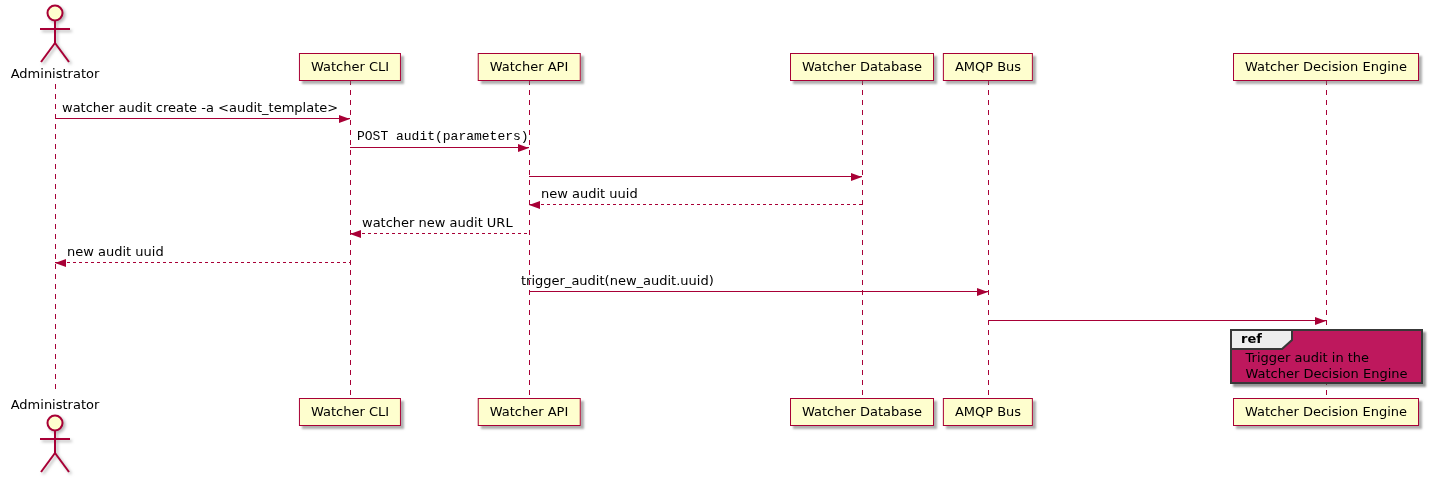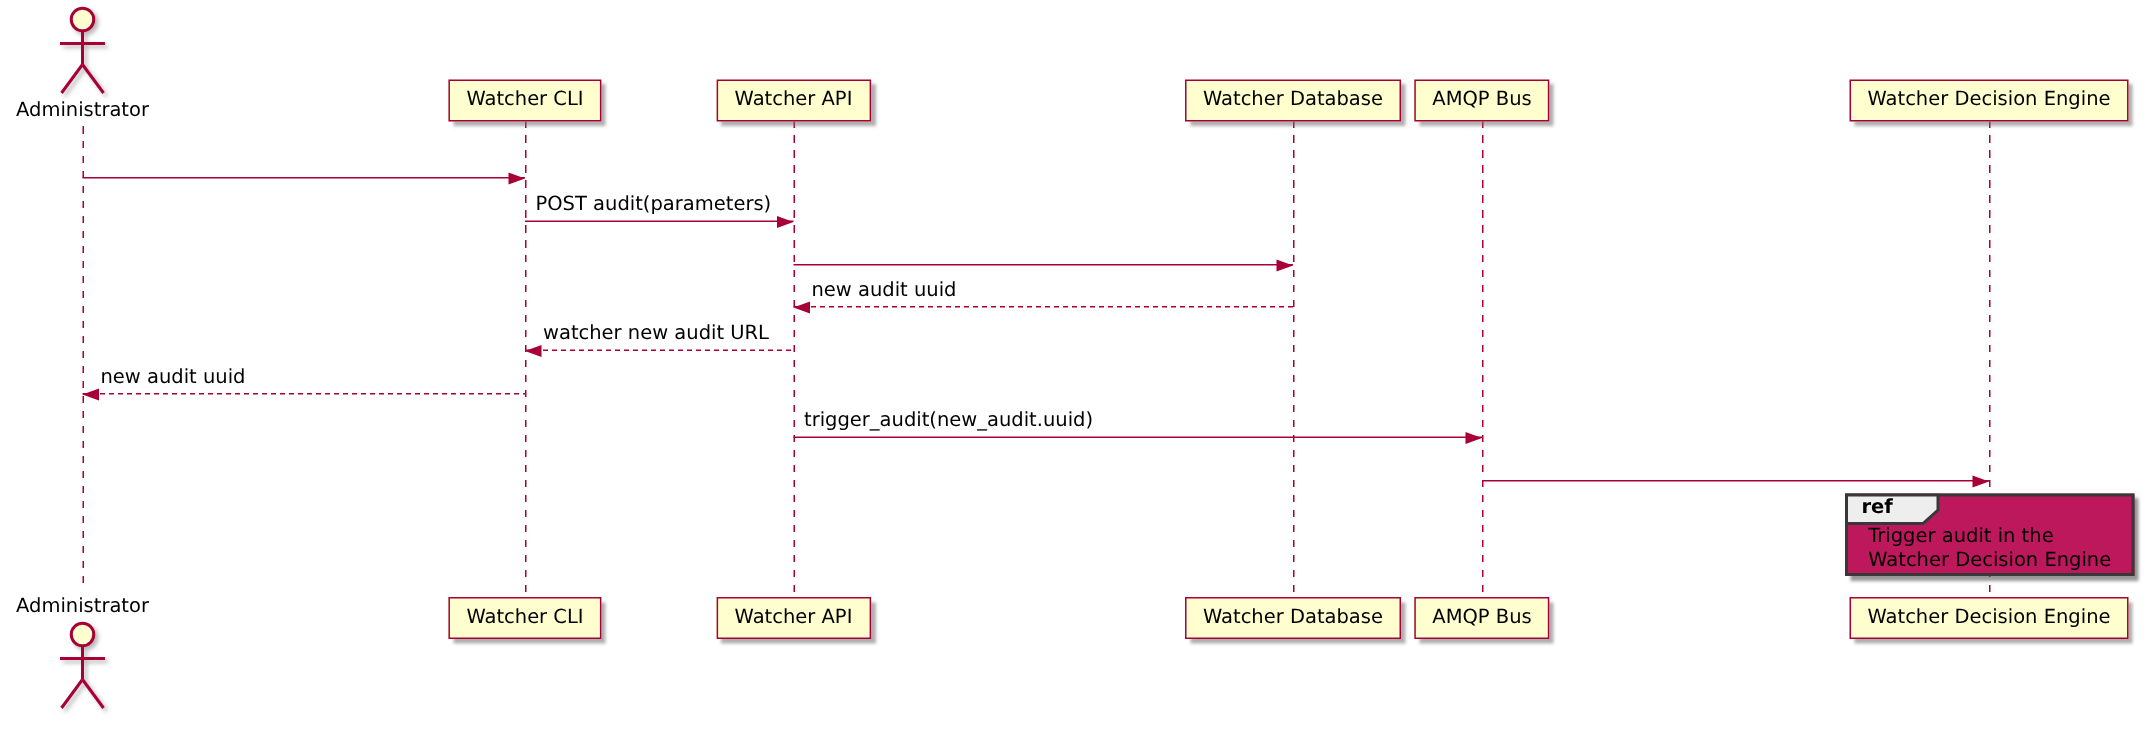--- a/index.html
+++ b/index.html
@@ -103,37 +103,38 @@
 
 <div class="stage" style="--line: #A80036; --fill: #FEFECE; --txt: #000000;">
     <div class="lifeline" style="left: 55px; top: 84px; height: 310px;"></div>
     <div class="lifeline" style="left: 350px; top: 80px; height: 318px;"></div>
     <div class="lifeline" style="left: 529px; top: 80px; height: 318px;"></div>
     <div class="lifeline" style="left: 862px; top: 80px; height: 318px;"></div>
     <div class="lifeline" style="left: 988px; top: 80px; height: 318px;"></div>
     <div class="lifeline" style="left: 1326px; top: 80px; height: 318px;"></div>
     <div class="msg-line solid" style="left: 55px; top: 118px; width: 295px;"></div>
     <div class="arrowhead right" style="left: 339px; top: 114.5px;"></div>
+    <div class="msg-label" style="left: 62px; top: 100px;">watcher audit create -a &lt;audit_template&gt;</div>
     <div class="msg-line solid" style="left: 350px; top: 147px; width: 179px;"></div>
     <div class="arrowhead right" style="left: 518px; top: 143.5px;"></div>
-    <div class="msg-label" style="left: 357px; top: 129px;">POST audit(parameters)</div>
+    <div class="msg-label" style="left: 357px; top: 129px; font-family: Liberation Mono, monospace;">POST audit(parameters)</div>
     <div class="msg-line solid" style="left: 529px; top: 176px; width: 333px;"></div>
     <div class="arrowhead right" style="left: 851px; top: 172.5px;"></div>
     <div class="msg-line dashed" style="left: 529px; top: 204px; width: 333px;"></div>
     <div class="arrowhead left" style="left: 529px; top: 200.5px;"></div>
     <div class="msg-label" style="left: 541px; top: 186px;">new audit uuid</div>
     <div class="msg-line dashed" style="left: 350px; top: 233px; width: 179px;"></div>
     <div class="arrowhead left" style="left: 350px; top: 229.5px;"></div>
     <div class="msg-label" style="left: 362px; top: 215px;">watcher new audit URL</div>
     <div class="msg-line dashed" style="left: 55px; top: 262px; width: 295px;"></div>
     <div class="arrowhead left" style="left: 55px; top: 258.5px;"></div>
     <div class="msg-label" style="left: 67px; top: 244px;">new audit uuid</div>
     <div class="msg-line solid" style="left: 529px; top: 291px; width: 459px;"></div>
     <div class="arrowhead right" style="left: 977px; top: 287.5px;"></div>
-    <div class="msg-label" style="left: 536px; top: 273px;">trigger_audit(new_audit.uuid)</div>
+    <div class="msg-label" style="left: 521px; top: 273px;">trigger_audit(new_audit.uuid)</div>
     <div class="msg-line solid" style="left: 988px; top: 320px; width: 338px;"></div>
     <div class="arrowhead right" style="left: 1315px; top: 316.5px;"></div>
     <div class="actor-svg" style="left: 55px; top: 3px;"><svg width="44" height="62" viewBox="0 0 44 62">
         <circle cx="22" cy="10" r="7.5" fill="#FEFECE" stroke="#A80036" stroke-width="2"></circle>
         <line x1="22" y1="17.5" x2="22" y2="40" stroke="#A80036" stroke-width="2"></line>
         <line x1="7" y1="26" x2="37" y2="26" stroke="#A80036" stroke-width="2"></line>
         <line x1="22" y1="40" x2="8" y2="59" stroke="#A80036" stroke-width="2"></line>
         <line x1="22" y1="40" x2="36" y2="59" stroke="#A80036" stroke-width="2"></line>
       </svg></div>
     <div class="actor-label" style="left: 55px; top: 66px;">Administrator</div>

